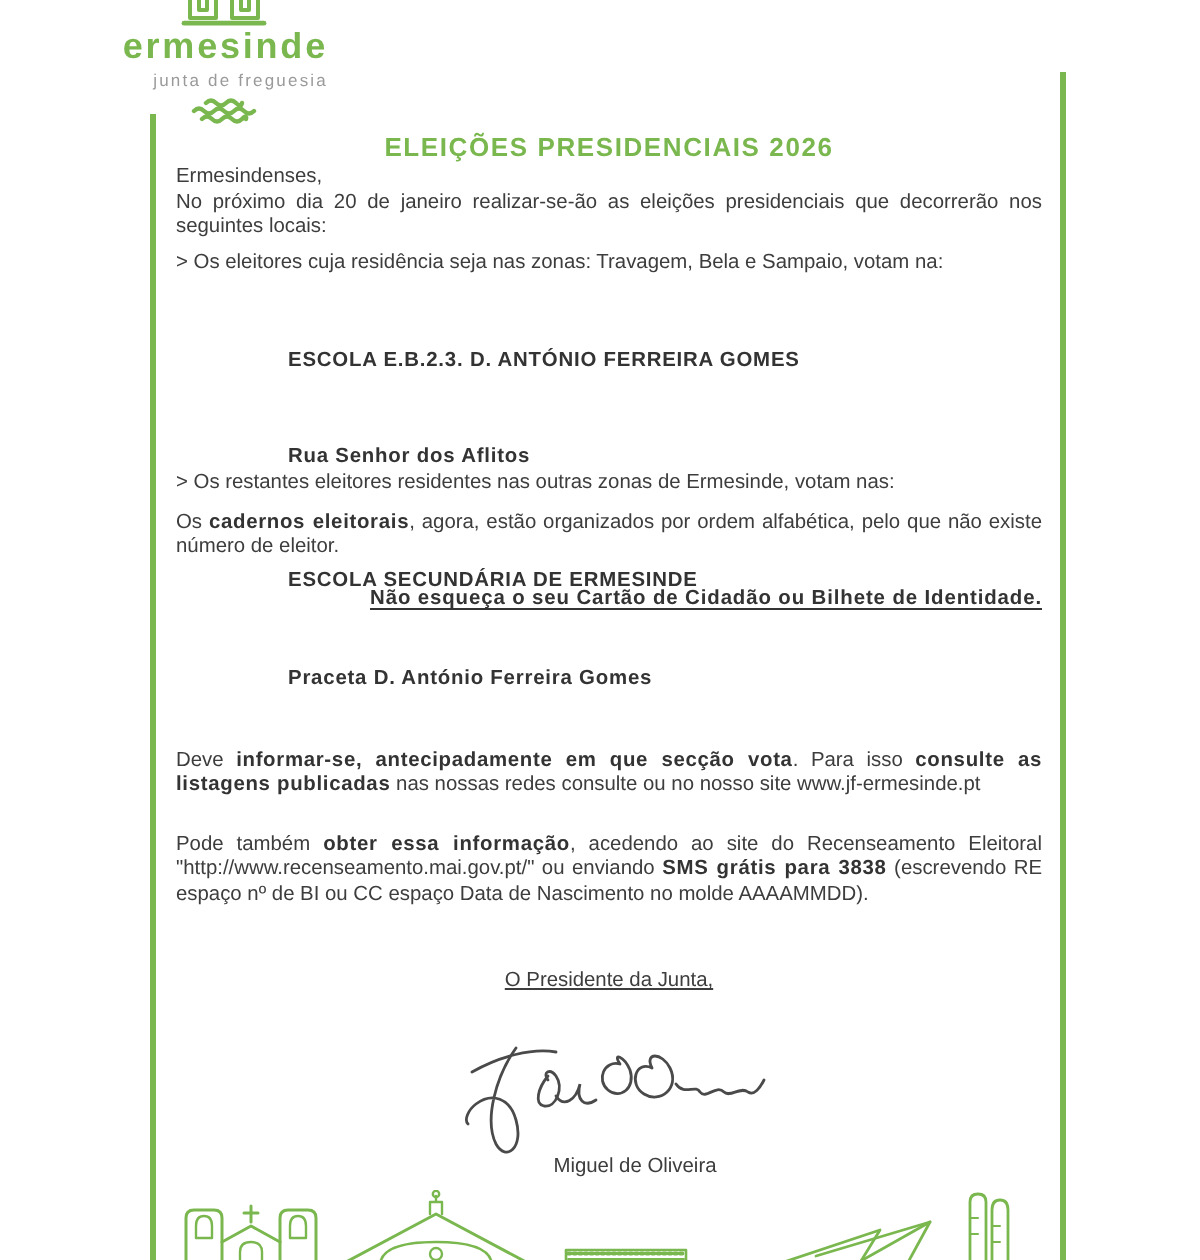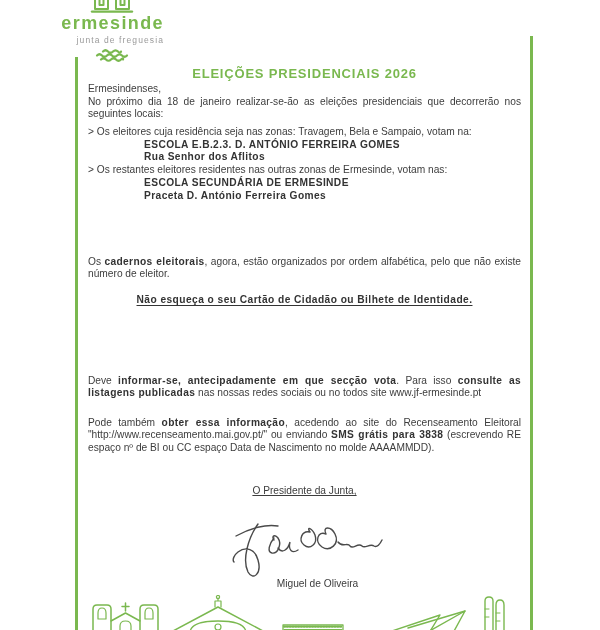--- a/index.html
+++ b/index.html
@@ -10,23 +10,23 @@
   .vline.right{left:530px;top:36px;bottom:0;}
   .logo{position:absolute;left:60px;top:0;width:104px;text-align:right;}
   .logo svg{display:block;margin:0 auto;}
   .logo-name{font-weight:bold;color:#7ab84f;font-size:18px;letter-spacing:1.4px;line-height:19px;margin-top:1px;}
   .logo-sub{color:#9a9a9a;font-size:8.5px;letter-spacing:1.1px;margin-top:2px;line-height:10px;}
   .title{position:absolute;top:57px;left:88px;width:433px;text-align:center;color:#7ab84f;font-weight:bold;font-size:13px;letter-spacing:0.8px;}
   .block{position:absolute;left:88px;width:433px;font-size:10.2px;line-height:12.4px;}
   .just{text-align:justify;}
   .b{font-weight:bold;letter-spacing:0.35px;color:#333;}
   .line{line-height:12.7px;}
-  .school{padding-left:56px;font-weight:bold;letter-spacing:0.4px;color:#333;line-height:12.7px;}
+  .school{padding-left:56px;font-weight:bold;letter-spacing:0.4px;color:#333;line-height:12.7px;margin-top:36px;}
   .gap{height:12px;}
-  .reminder{text-align:center;font-weight:bold;letter-spacing:0.45px;color:#333;text-decoration:underline;text-underline-offset:2px;}
+  .reminder{text-align:right;font-weight:bold;letter-spacing:0.45px;color:#333;text-decoration:underline;text-underline-offset:2px;}
   .closing{text-align:center;text-decoration:underline;}
   .signer{position:absolute;left:88px;width:433px;top:578px;text-align:center;transform:translateX(13px);font-size:10.2px;}
   .sig{position:absolute;left:222px;top:512px;}
   .skyline{position:absolute;left:88px;bottom:-3px;}
   .g{stroke:#7ab84f;fill:none;stroke-linecap:round;stroke-linejoin:round;}
 </style>
 </head>
 <body>
 
 <div class="page">
@@ -45,42 +45,42 @@
       <path class="g" stroke-width="2.2" d="M11,3.5 Q13.5,1 16,3.5 T21,3.5 T26,3.5 T29,3.5"></path>
       <path class="g" stroke-width="2.2" d="M5,7.5 Q7.5,5 10,7.5 T15,7.5 T20,7.5 T25,7.5 T30,7.5 T35,7.5"></path>
       <path class="g" stroke-width="2.2" d="M9,11.5 Q11.5,9 14,11.5 T19,11.5 T24,11.5 T29,11.5 T31,11.5"></path>
     </svg>
   </header>
 
   <h1 class="title">ELEIÇÕES PRESIDENCIAIS 2026</h1>
 
   <div class="block" style="top:83px">
     <div class="line">Ermesindenses,</div>
-    <div class="just">No próximo dia 18 de janeiro realizar-se-ão as eleições presidenciais que decorrerão nos seguintes locais:</div>
+    <div class="just">No próximo dia 20 de janeiro realizar-se-ão as eleições presidenciais que decorrerão nos seguintes locais:</div>
   </div>
 
   <div class="block" style="top:126px">
     <div class="line">&gt; Os eleitores cuja residência seja nas zonas: Travagem, Bela e Sampaio, votam na:</div>
     <div class="school">ESCOLA E.B.2.3. D. ANTÓNIO FERREIRA GOMES</div>
     <div class="school">Rua Senhor dos Aflitos</div>
     <div class="line">&gt; Os restantes eleitores residentes nas outras zonas de Ermesinde, votam nas:</div>
     <div class="school">ESCOLA SECUNDÁRIA DE ERMESINDE</div>
     <div class="school">Praceta D. António Ferreira Gomes</div>
     <div class="gap"></div>
   </div>
 
   <div class="block just" style="top:256px">
     <span>Os </span><span class="b">cadernos eleitorais</span><span>, agora, estão organizados por ordem alfabética, pelo que não existe número de eleitor.</span>
   </div>
 
   <div class="block reminder" style="top:294px">Não esqueça o seu Cartão de Cidadão ou Bilhete de Identidade.</div>
 
 
   <div class="block just" style="top:375px">
-    <span>Deve </span><span class="b">informar-se, antecipadamente em que secção vota</span><span>. Para isso </span><span class="b">consulte as listagens publicadas</span><span> nas nossas redes sociais ou no todos site www.jf-ermesinde.pt</span>
+    <span>Deve </span><span class="b">informar-se, antecipadamente em que secção vota</span><span>. Para isso </span><span class="b">consulte as listagens publicadas</span><span> nas nossas redes consulte ou no nosso site www.jf-ermesinde.pt</span>
   </div>
 
   <div class="block just" style="top:417px">
     <span>Pode também </span><span class="b">obter essa informação</span><span>, acedendo ao site do Recenseamento Eleitoral "http://www.recenseamento.mai.gov.pt/" ou enviando </span><span class="b">SMS grátis para 3838</span><span> (escrevendo RE espaço nº de BI ou CC espaço Data de Nascimento no molde AAAAMMDD).</span>
   </div>
 
   <div class="block closing" style="top:485px">O Presidente da Junta,</div>
 
   <svg class="sig" width="170" height="72" viewBox="0 0 170 72">
     <g stroke="#4a4a4a" stroke-width="1.4" fill="none" stroke-linecap="round">

